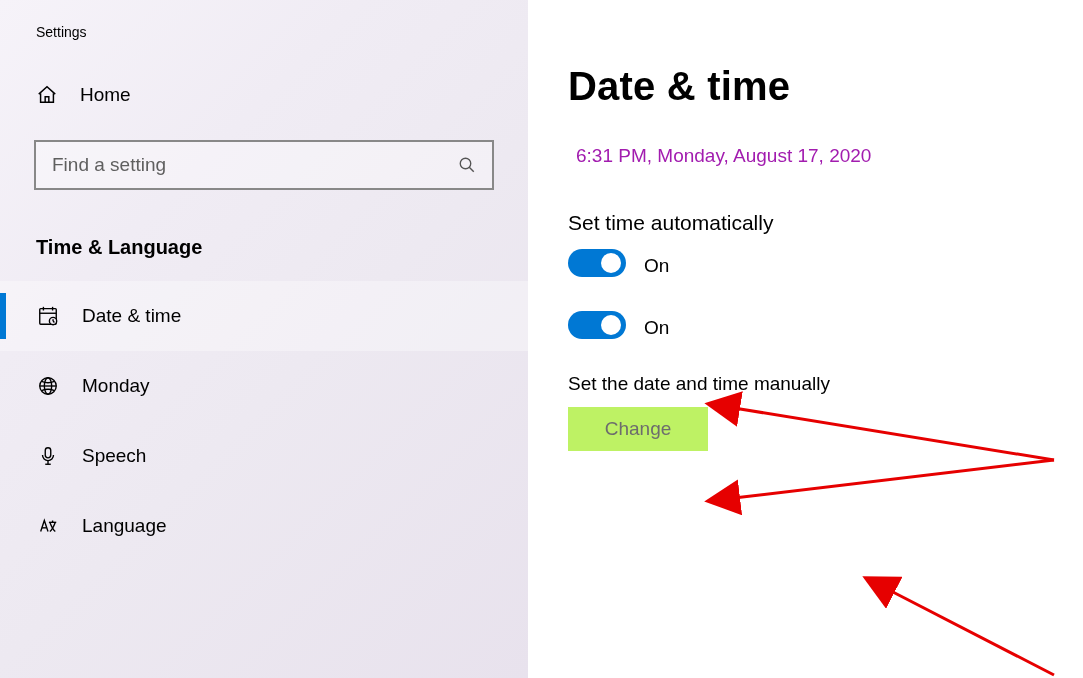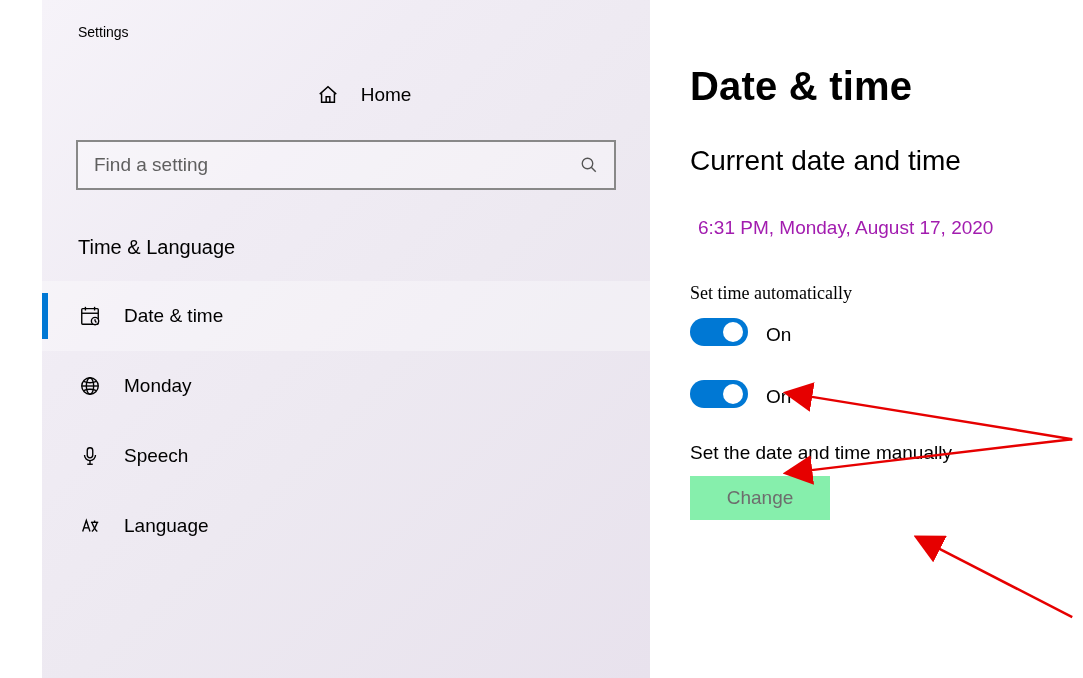--- a/index.html
+++ b/index.html
@@ -7,40 +7,38 @@
       font-family: "Segoe UI", -apple-system, sans-serif;
       font-size: 15px;
       color: #000;
       background: #fff;
       width: 1083px;
       height: 678px;
       overflow: hidden;
       display: flex;
     }
     .sidebar {
-      width: 608px;
+      width: 528px;
       height: 100%;
       background: linear-gradient(135deg, #f6f3f9 0%, #f0ecf4 30%, #ede9f1 55%, #e8e2ed 100%);
       padding: 24px 0 0 0;
       position: relative;
-      margin-left: 42px;
     }
     .app-title {
       font-size: 14px;
       font-weight: 400;
       padding: 0 0 34px 36px;
       color: #000;
     }
     .home-row {
       display: flex;
       align-items: center;
       padding: 10px 0 10px 36px;
       gap: 22px;
       cursor: pointer;
-      justify-content: center;
     }
     .home-row .icon { width: 22px; height: 22px; display:flex; align-items:center; justify-content:center; }
     .home-row .label { font-size: 19px; color: #000; }
     .search-wrap {
       margin: 24px 34px 0 34px;
     }
     .search-box {
       border: 2px solid #888;
       background: rgba(255,255,255,0.35);
       height: 50px;
@@ -54,21 +52,21 @@
       outline: none;
       background: transparent;
       font-size: 19px;
       color: #5f5f5f;
       font-family: inherit;
     }
     .search-box input::placeholder { color: #5f5f5f; }
     .search-box .icon { width: 18px; height: 18px; display:flex; align-items:center; justify-content:center; }
     .category-title {
       font-size: 20px;
-      font-weight: 400;
+      font-weight: 700;
       padding: 46px 0 22px 36px;
       color: #000;
     }
     .nav-item {
       display: flex;
       align-items: center;
       padding: 0 0 0 36px;
       height: 70px;
       gap: 22px;
       cursor: pointer;
@@ -104,24 +102,23 @@
       font-weight: 400;
       margin-bottom: 40px;
       color: #000;
     }
     .current-dt {
       font-size: 19px;
       color: #a21caf;
       margin: 0 0 44px 8px;
     }
     .setting-label {
-      font-size: 18px;
+      font-size: 21px;
       color: #000;
       margin-bottom: 14px;
-      font-family: Liberation Serif, serif;
     }
     .toggle-row {
       display: flex;
       align-items: flex-end;
       gap: 18px;
       margin-bottom: 34px;
     }
     .toggle {
       width: 58px;
       height: 28px;
@@ -141,21 +138,21 @@
     }
     .toggle-state { font-size: 19px; color: #000; }
     .manual-label {
       font-size: 19px;
       color: #000;
       margin-bottom: 12px;
     }
     .change-btn {
       width: 140px;
       height: 44px;
-      background: #86efac;
+      background: #bef264;
       color: #6d6d6d;
       border: none;
       font-size: 19px;
       font-family: inherit;
       cursor: default;
     }
     .arrows {
       position: absolute;
       top: 0; left: 0;
       width: 100%; height: 100%;
@@ -243,21 +240,20 @@
         <path d="M14 8 Q17 16 20 18"></path>
         <path d="M20 8 Q17 16 14 18"></path>
       </svg>
     </span>
     <span class="label">Language</span>
   </div>
 </div>
 
 <div class="main">
   <h1 class="page-title">Date &amp; time</h1>
-  <h2 class="section-title">Current date and time</h2>
   <div class="current-dt">6:31 PM, Monday, August 17, 2020</div>
 
   <div class="setting-label">Set time automatically</div>
   <div class="toggle-row">
     <div class="toggle">
       <div class="knob"></div>
     </div>
     <span class="toggle-state">On</span>
   </div>
 

